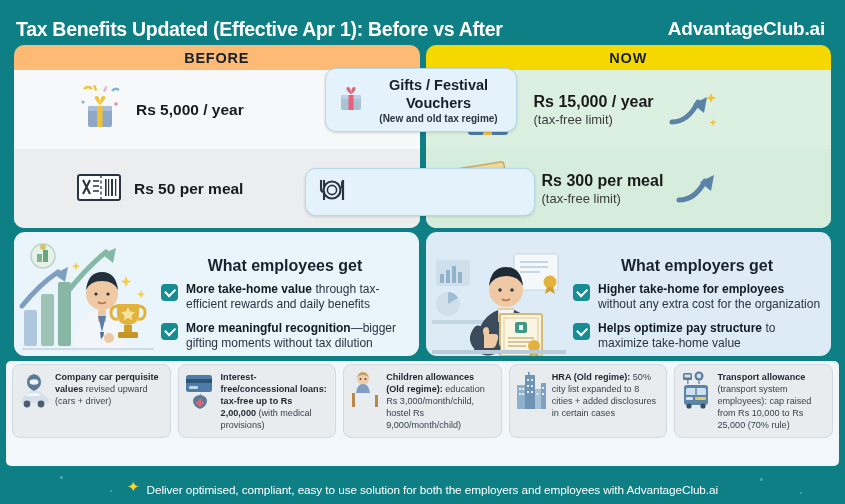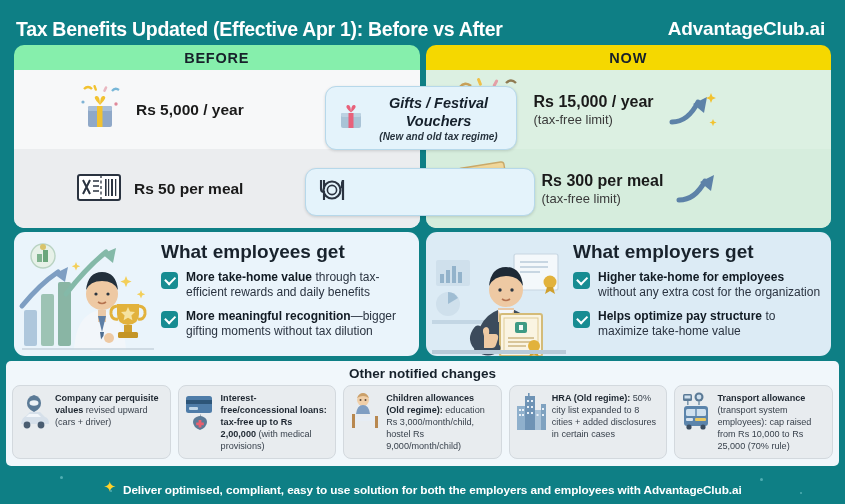--- a/index.html
+++ b/index.html
@@ -31,21 +31,21 @@
     position: absolute; left: 14px; top: 45px; width: 817px; height: 183px;
     display: flex; gap: 6px;
   }
   .col {
     position: relative; flex: 1 1 0; border-radius: 10px; overflow: hidden;
   }
   .col-head {
     height: 25px; display: flex; align-items: center; justify-content: center;
     font-size: 14.5px; font-weight: bold; letter-spacing: 0.8px; color: #17202a;
   }
-  .col.before .col-head { background: #86efac; }
+  .col.before .col-head { background: #fdba74; }
   .col.now .col-head { background: #f5d800; }
   .col.before .col-body { background: #f7f8f9; }
   .col.now .col-body { background: #dcf0e2; }
   .col-body { height: 158px; display: flex; flex-direction: column; }
 
   .cell {
     flex: 1 1 0; display: flex; align-items: center; position: relative;
   }
   .cell.row2 { }
   .col.before .cell.row2 { background: #ebedef; }
@@ -68,40 +68,40 @@
   .pill {
     position: absolute; z-index: 12;
     background: #e4f3fb; border: 1px solid #b6d8ea; border-radius: 11px;
     display: flex; align-items: center; gap: 8px;
     padding: 7px 13px 7px 10px;
     box-shadow: 0 1px 3px rgba(0,0,0,0.14);
   }
   .pill-text { text-align: center; }
   .pill-title { font-size: 14.5px; font-weight: bold; color: #15202b; line-height: 1.13; }
   .pill-sub { font-size: 10px; font-weight: bold; color: #28343f; margin-top: 1px; }
-  #pill-gift { left: 325px; top: 86px; width: 192px; font-style: italic; }
+  #pill-gift { left: 325px; top: 68px; width: 192px; }
   #pill-meal { left: 305px; top: 168px; width: 230px; }
   #pill-meal .pill-title { font-size: 14.5px; }
 
   
   .benefits {
     position: absolute; left: 14px; top: 232px; width: 817px; height: 124px;
     display: flex; gap: 7px;
   }
   .bpanel {
     flex: 1 1 0; border-radius: 11px; position: relative; overflow: hidden;
     display: flex; align-items: stretch;
   }
   .bpanel.employees { background: #eaf4fb; }
   .bpanel.employers { background: #dcebf5; }
   .bart { width: 145px; flex: 0 0 145px; position: relative; }
   .bcontent { flex: 1 1 auto; padding: 6px 10px 6px 2px; }
   .btitle {
-    font-size: 19px; font-weight: bold; color: #18222c;
-    text-align: left; margin: 3px 0 7px 0;
+    font-size: 16px; font-weight: bold; color: #18222c;
+    text-align: center; margin: 19px 0 7px 0;
   }
   .bullet { display: flex; gap: 8px; margin-bottom: 8px; align-items: flex-start; }
   .chk {
     flex: 0 0 17px; width: 17px; height: 17px; border-radius: 4px;
     background: #178c92; position: relative; margin-top: 2px;
   }
   .chk::after {
     content: ""; position: absolute; left: 4px; top: 4px;
     width: 8px; height: 4.5px; border-left: 2.2px solid #fff; border-bottom: 2.2px solid #fff;
     transform: rotate(-45deg);
@@ -128,21 +128,21 @@
   .card-text { font-size: 9.1px; color: #39424d; line-height: 1.33; }
   .card-text b { color: #1d2630; }
 
   
   .footer {
     position: absolute; left: 0; bottom: 0; width: 845px; height: 36px;
     background: #0e7f85;
     display: flex; align-items: center; justify-content: center; gap: 7px;
   }
   .footer-text {
-    color: #ffffff; font-size: 11.8px; font-weight: bold; letter-spacing: -0.1px;
+    color: #ffffff; font-size: 11.8px; font-weight: normal; letter-spacing: -0.1px;
     white-space: nowrap;
     margin-top: 8px;
   }
   .star { color: #ffd32a; font-size: 15px; line-height: 1; }
 
   
   .spark { position: absolute; background: #9fe8ea; border-radius: 50%; opacity: .45; }
 </style>
 </head>
 <body>
@@ -417,21 +417,20 @@
         </div>
         <div class="bullet">
           <span class="chk"></span>
           <span class="btext"><b>Helps optimize pay structure</b><span> to maximize take-home value</span></span>
         </div>
       </div>
     </div>
   </div>
 
   <div class="other">
-    <div class="other-title">Other notified changes</div>
     <div class="cards">
 
       <div class="card">
         <span class="card-ico">
           <svg width="32" height="40" viewBox="0 0 32 40">
             <path d="M16 3 q7 2 7 8 q0 6 -7 9 q-7 -3 -7 -9 q0 -6 7 -8 z" fill="#5b7a96"></path>
             <ellipse cx="16" cy="11" rx="4.5" ry="2.8" fill="#eef3f7"></ellipse>
             <path d="M3 32 q1 -7 5 -8 l4 -4 h10 l5 5 q4 1 4 7 z" fill="#d6e0ea"></path>
             <path d="M8 25 l3 -3 h9 l3 3 z" fill="#f2f6fa"></path>
             <circle cx="9" cy="33" r="3.4" fill="#4a5d71"></circle>

